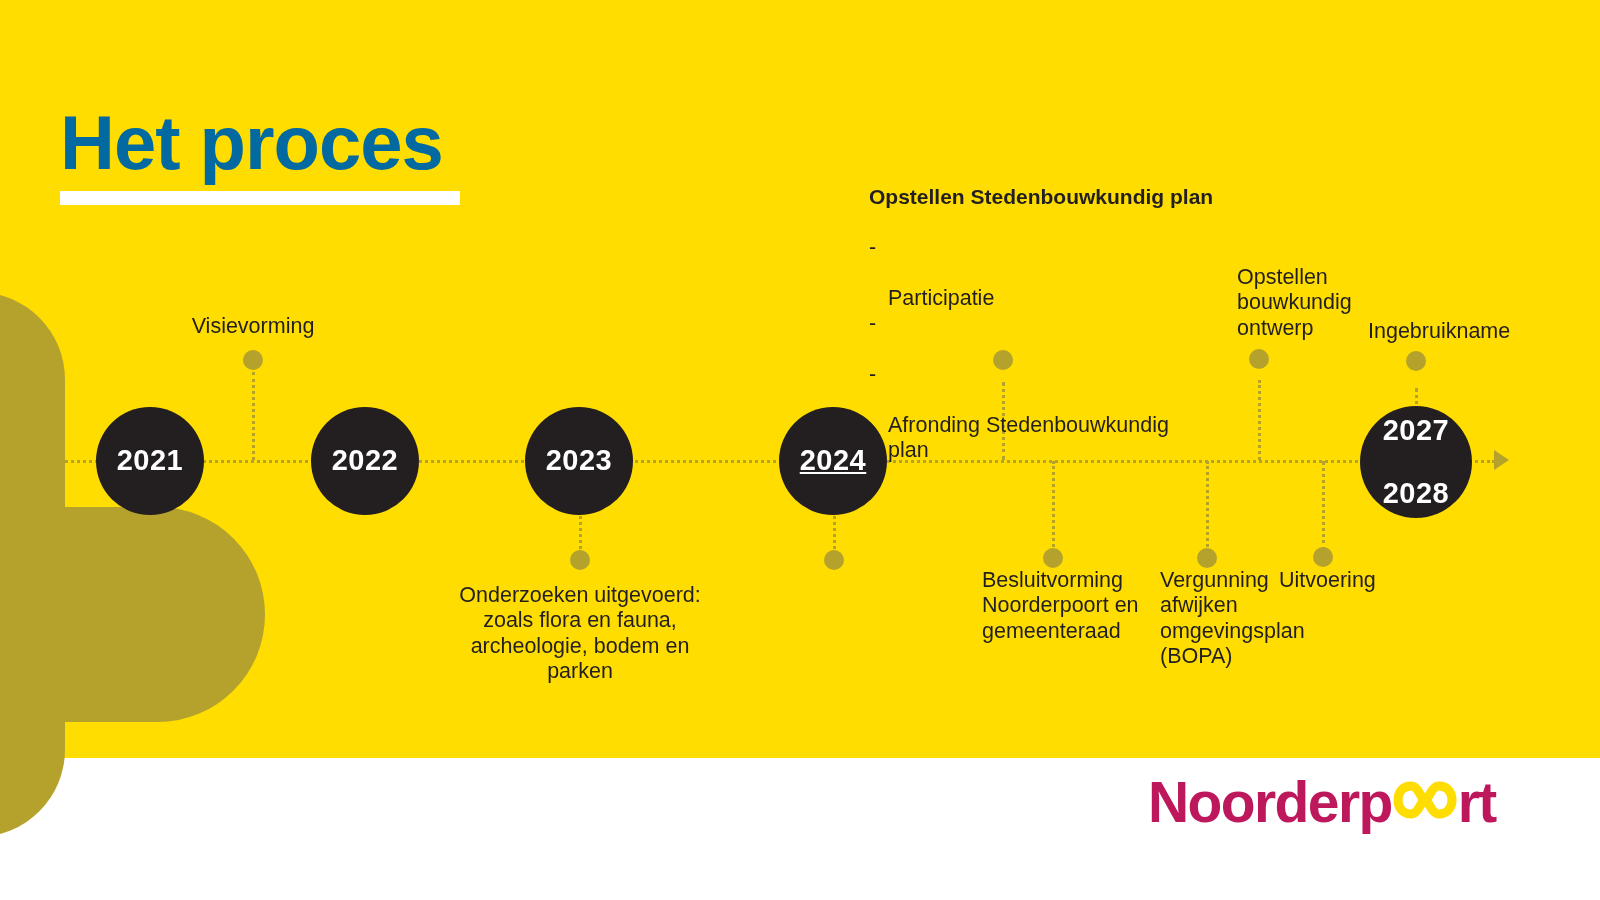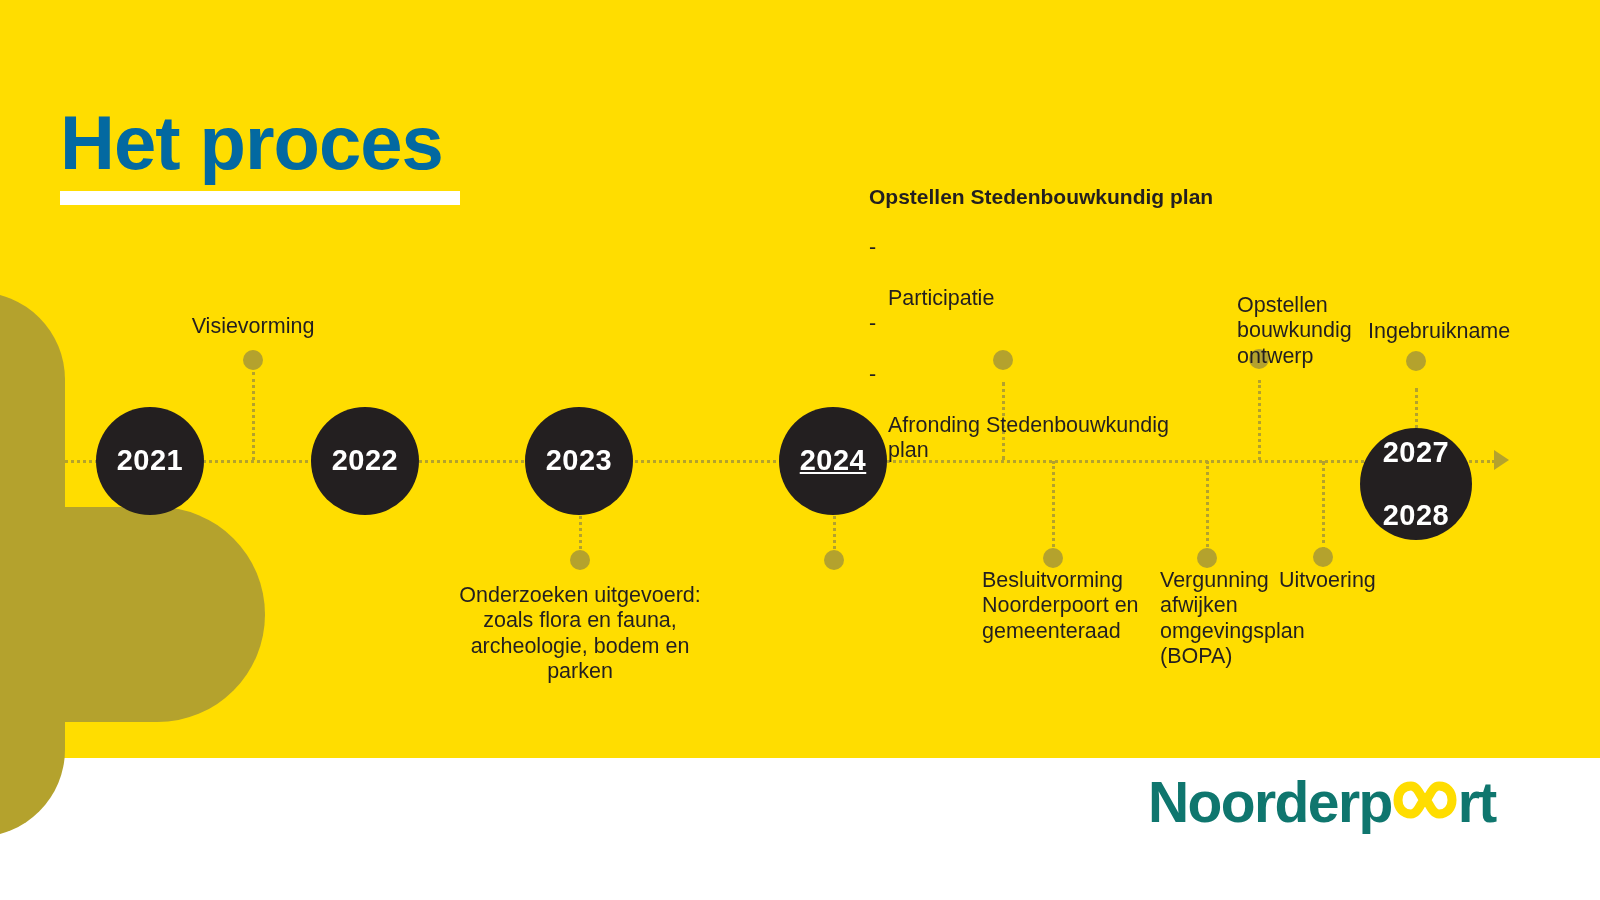--- a/index.html
+++ b/index.html
@@ -184,21 +184,21 @@
     position: absolute;
     left: 1148px;
     top: 772px;
     display: flex;
     align-items: center;
     height: 60px;
   }
   .logo .word {
     font-size: 57px;
     font-weight: bold;
-    color: #0f766e;
+    color: #be185d;
     letter-spacing: -1.6px;
     line-height: 1;
   }
   .logo .infinity-mark {
     display: inline-block;
     margin: 0 1px;
   }
 </style>
 </head>
 <body>
@@ -257,28 +257,28 @@
   </div>
 
   <div class="year-node" style="left:525px; top:407px; width:108px; height:108px;align-items:center;">
     <span class="yr-line">2023</span>
   </div>
 
   <div class="year-node" style="left:779px; top:407px; width:108px; height:108px;text-decoration:underline;">
     <span class="yr-line">2024</span>
   </div>
 
-  <div class="year-node" style="left:1360px; top:428px; width:112px; height:112px;gap:28px;">
+  <div class="year-node" style="left:1360px; top:406px; width:112px; height:112px;gap:28px;">
     <span class="yr-line">2027</span>
     <span class="yr-line">2028</span>
   </div>
 
   <div class="label center" style="left:173px; top:314px; width:160px;">Visievorming</div>
 
-  <div class="label left" style="left:1237px; top:265px; width:130px;margin-top:28px;">Opstellen
+  <div class="label left" style="left:1237px; top:265px; width:130px;">Opstellen
 bouwkundig
 ontwerp</div>
 
   <div class="label left" style="left:1368px; top:319px; width:180px;">Ingebruikname</div>
 
   <div class="detail-block">
     <p class="detail-title">Opstellen Stedenbouwkundig plan</p>
     <ul class="detail-list">
       <li>
         <span class="dash">-</span>

